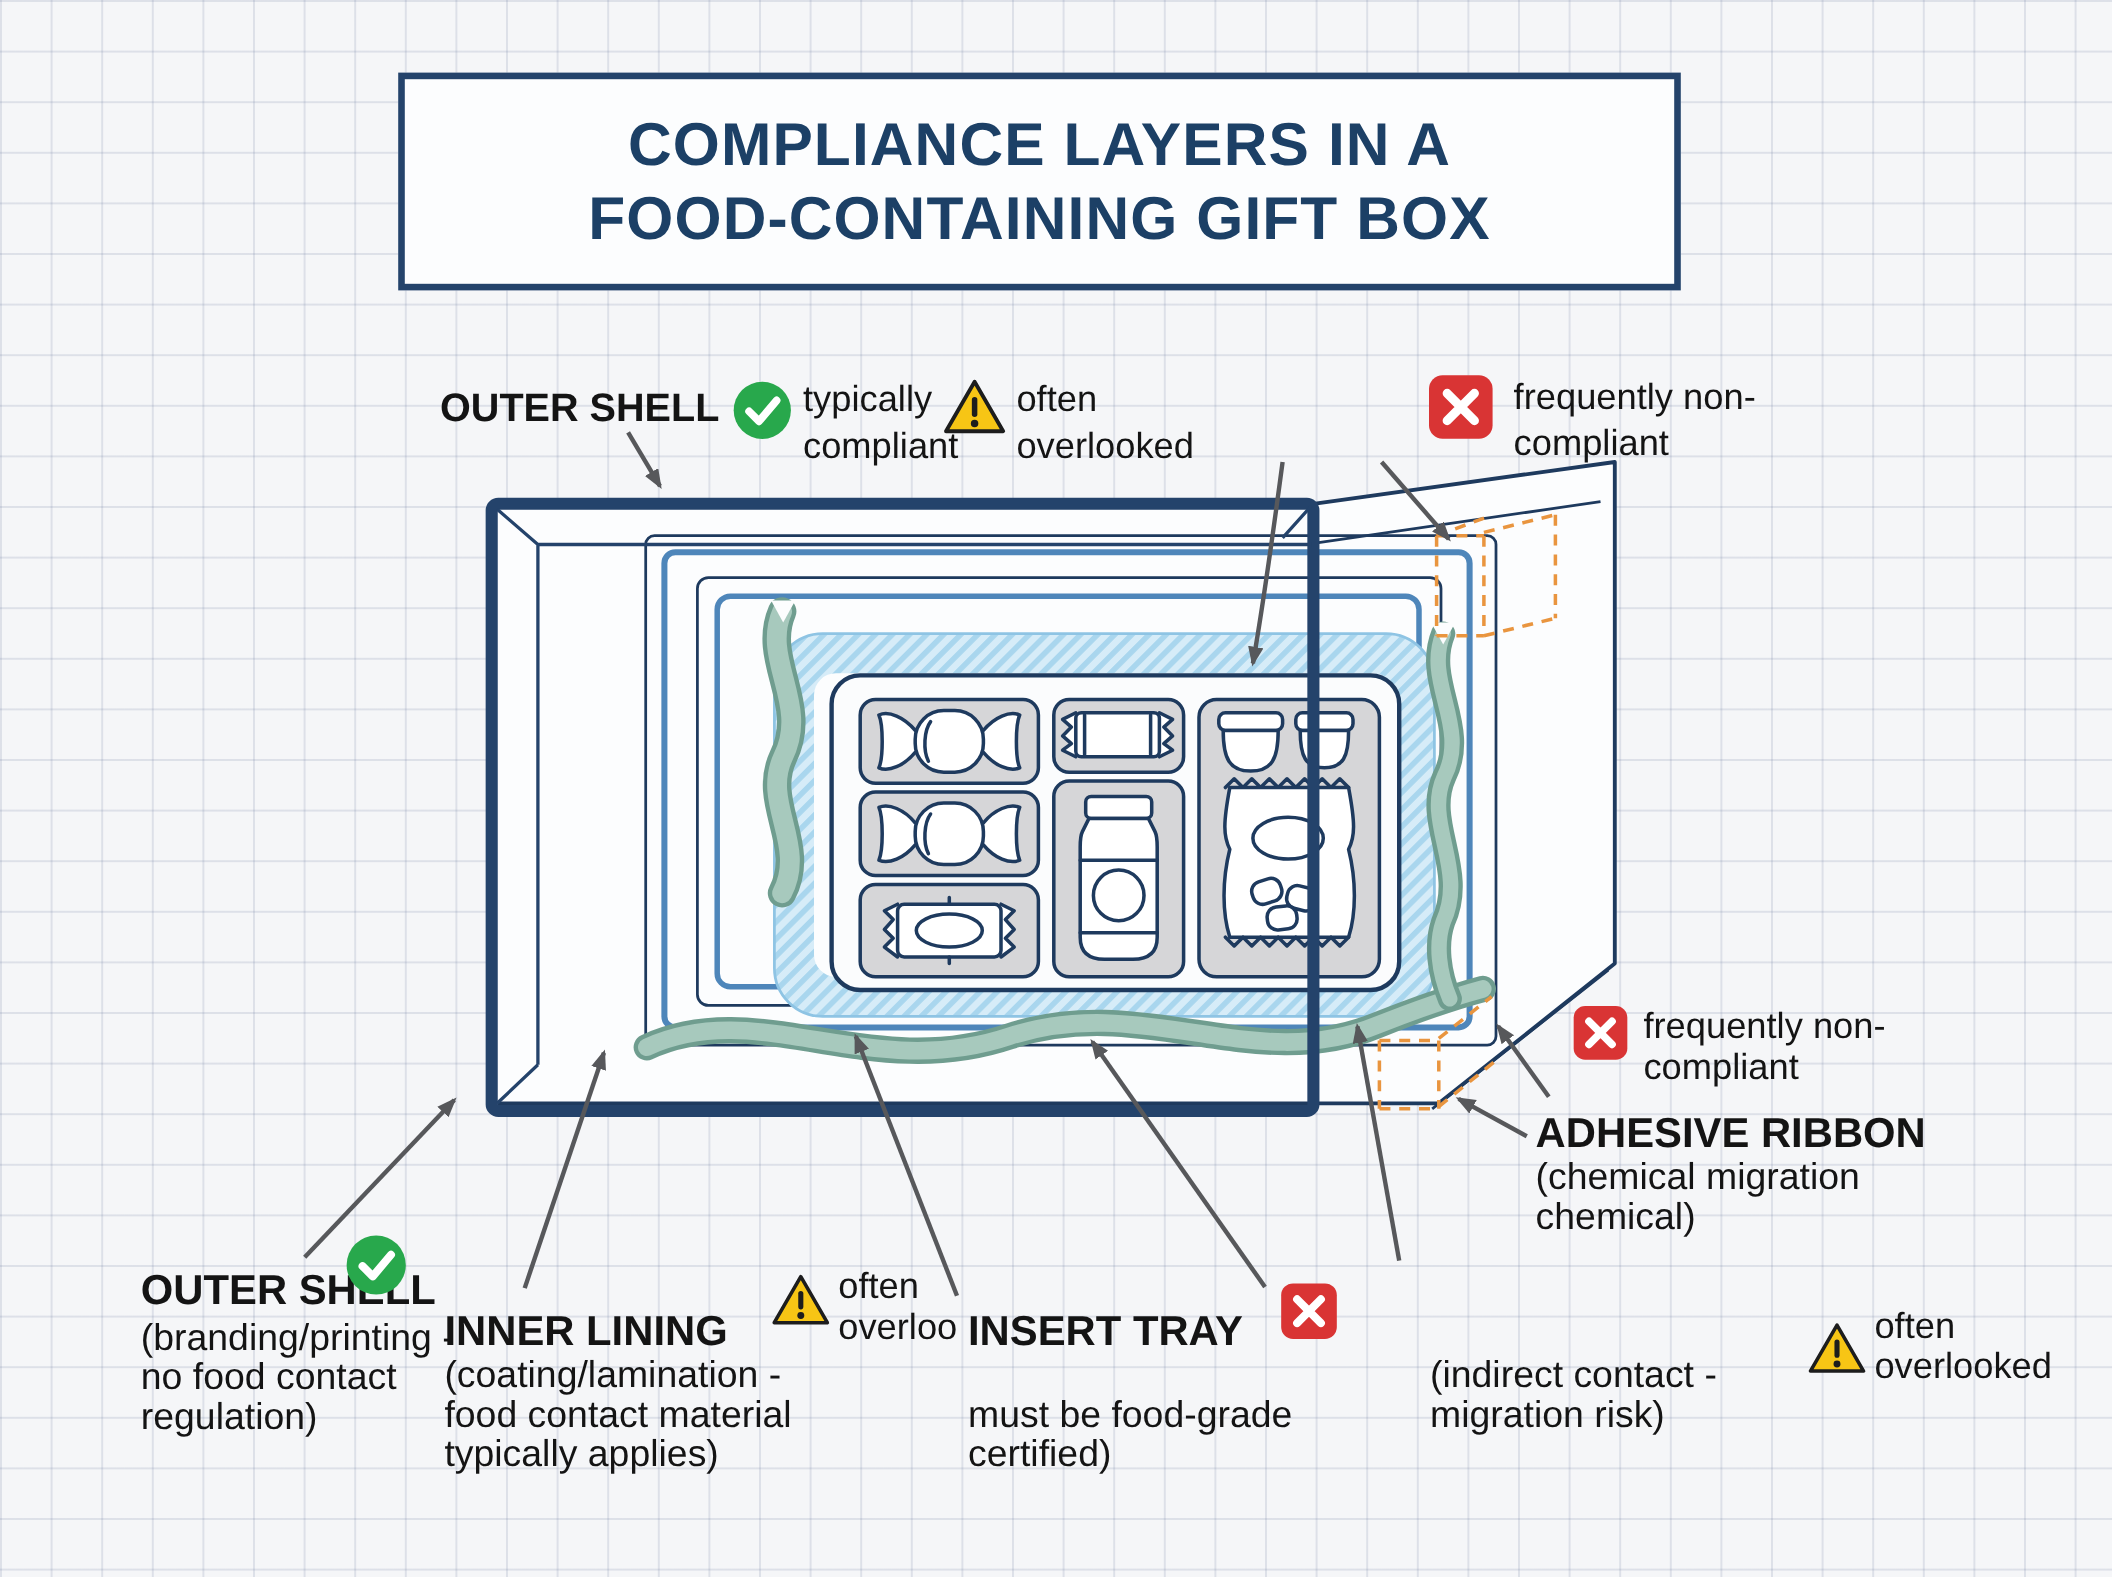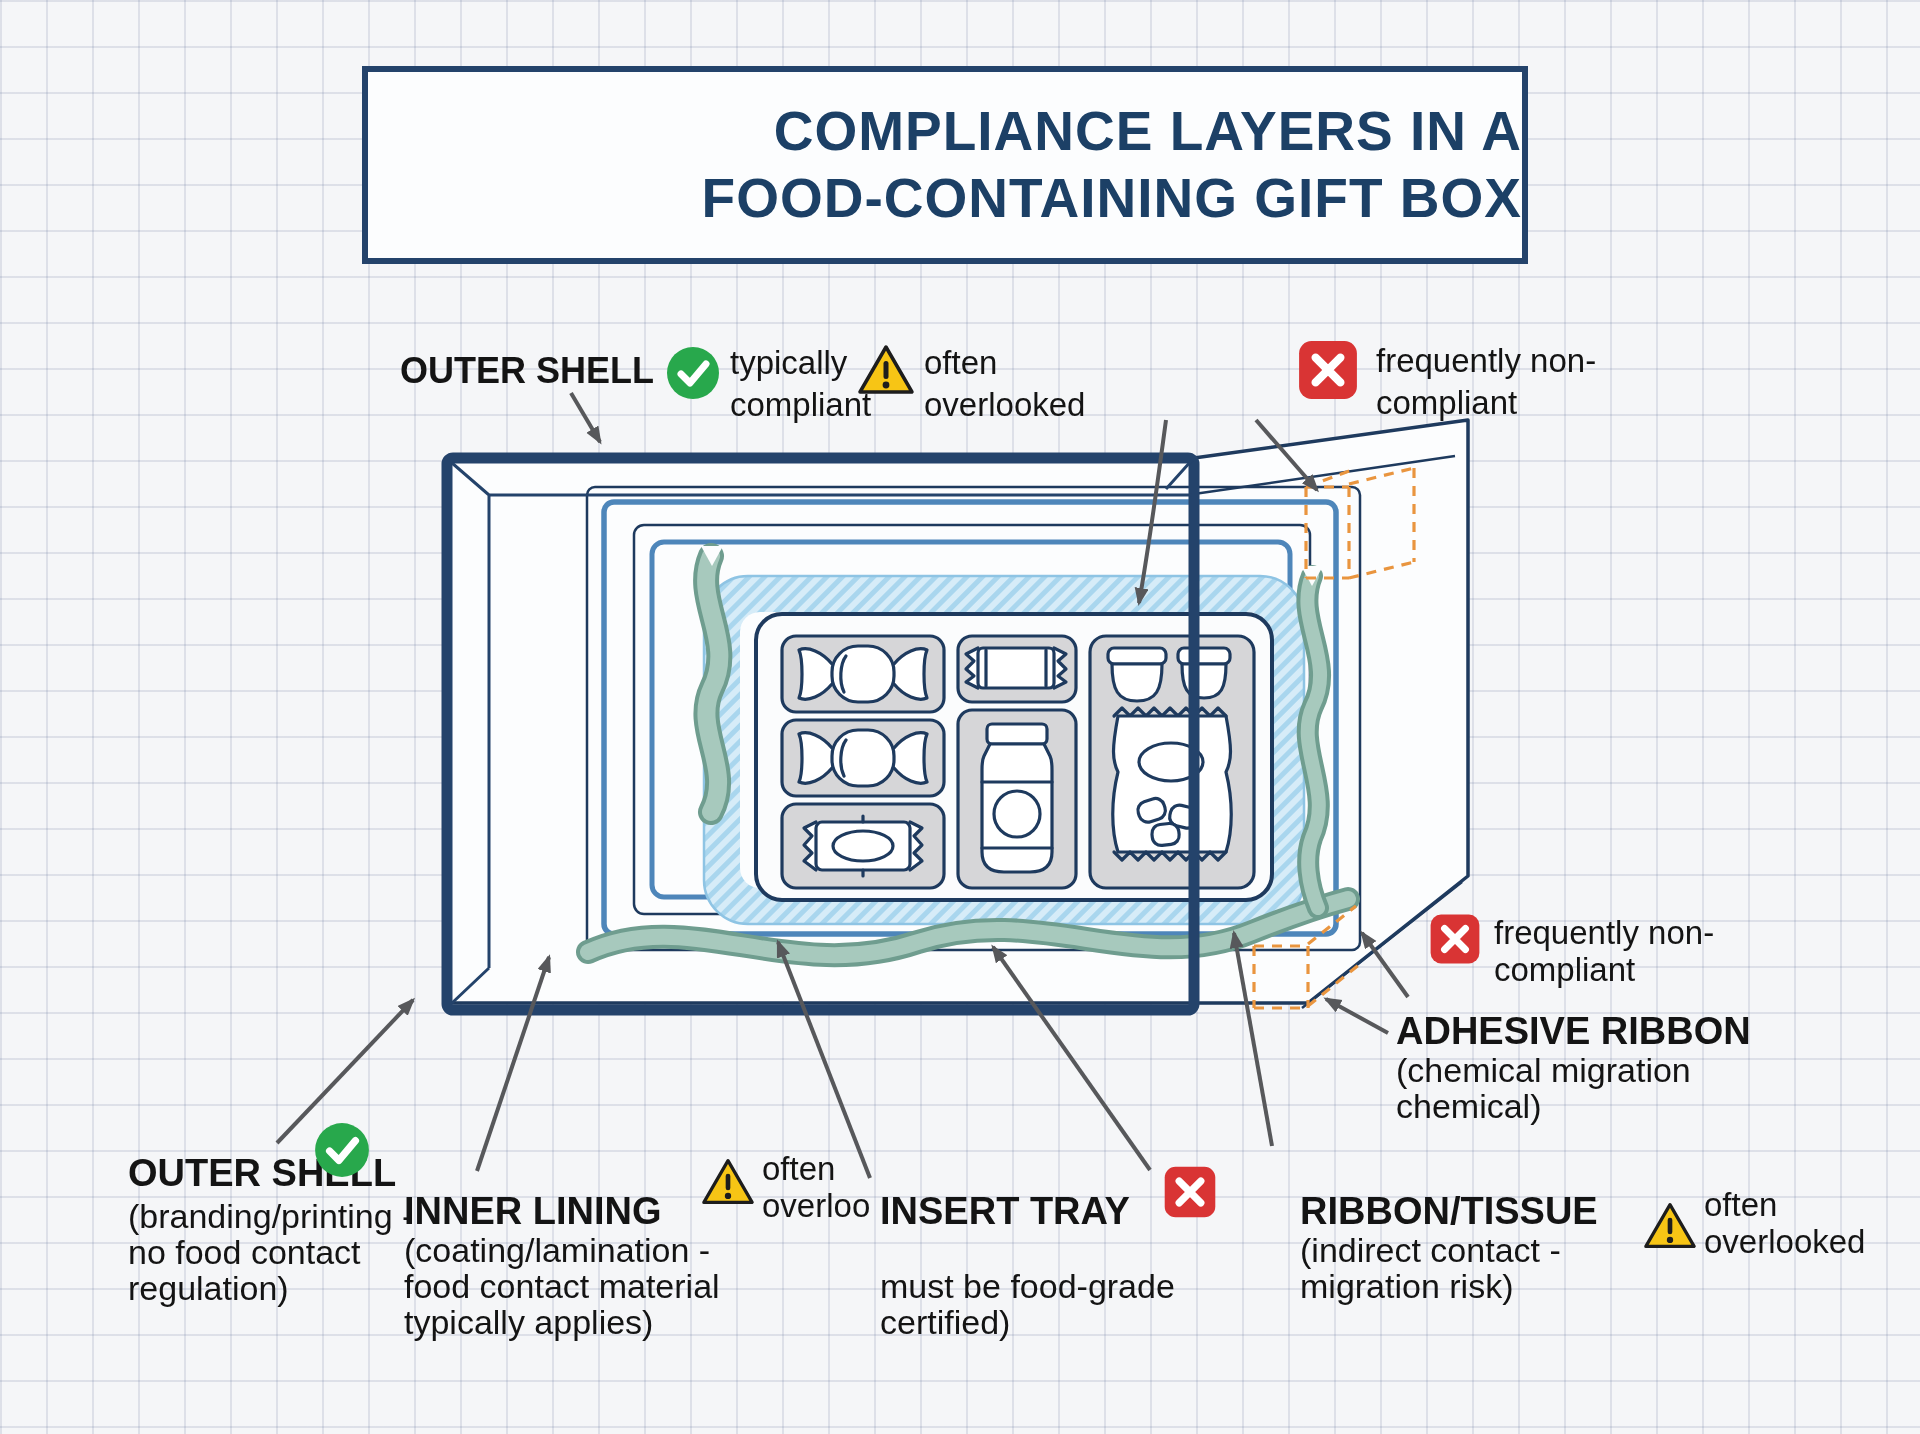--- a/index.html
+++ b/index.html
@@ -11,21 +11,21 @@
       linear-gradient(90deg, rgba(96,112,150,0.16) 2px, transparent 2px);
     background-size:46px 46px;
     font-family:"Liberation Sans", sans-serif;
     color:#141414;
   }
   .art{position:absolute;left:0;top:0;}
   .abs{position:absolute;}
   .title-box{
     left:362px;top:66px;width:1166px;height:198px;
     border:6px solid #24436b;background:#fcfdfe;
-    display:flex;flex-direction:column;align-items:flex-end;justify-content:center;
+    display:flex;flex-direction:column;align-items:center;justify-content:center;
     box-sizing:border-box;
   }
   .title-line{
     font-size:55px;font-weight:800;color:#1c4066;letter-spacing:1px;
     line-height:67px;text-align:center;white-space:nowrap;
   }
   .shell-top{font-size:36px;font-weight:800;white-space:nowrap;}
   .legend-text{font-size:33px;line-height:42px;font-weight:500;}
   .co-title{font-size:38px;font-weight:800;white-space:nowrap;}
   .co-line{font-size:34px;line-height:36px;font-weight:500;white-space:nowrap;}
@@ -201,21 +201,20 @@
   <div class="abs co-line" style="left:404px;top:1304px;">typically applies)</div>
 
   <div class="abs co-title" style="left:880px;top:1190px;">INSERT TRAY</div>
   <svg class="abs" style="left:1162px;top:1164px;" width="56" height="56" viewBox="0 0 62 62">
     <rect x="3" y="3" width="56" height="56" rx="12" fill="#d93434"></rect>
     <path d="M19,19 L43,43 M43,19 L19,43" stroke="#fff" stroke-width="8" stroke-linecap="round"></path>
   </svg>
   <div class="abs co-line" style="left:880px;top:1268px;">must be food-grade</div>
   <div class="abs co-line" style="left:880px;top:1304px;">certified)</div>
 
-  <div class="abs co-title" style="left:1300px;top:1190px;">RIBBON/TISSUE</div>
   <svg class="abs" style="left:1642px;top:1200px;" width="56" height="52" viewBox="0 0 60 56">
     <path d="M30,5 L56,50 H4 Z" fill="#f7c515" stroke="#1d1d1d" stroke-width="3.5" stroke-linejoin="round"></path>
     <rect x="27.5" y="19" width="5" height="18" rx="2.5" fill="#1d1d1d"></rect>
     <circle cx="30" cy="43" r="3.4" fill="#1d1d1d"></circle>
   </svg>
   <div class="abs co-note" style="left:1704px;top:1186px;width:180px;">often overlooked</div>
   <div class="abs co-line" style="left:1300px;top:1232px;">(indirect contact -</div>
   <div class="abs co-line" style="left:1300px;top:1268px;">migration risk)</div>
 
   <svg class="abs" style="left:1428px;top:912px;" width="54" height="54" viewBox="0 0 62 62">

